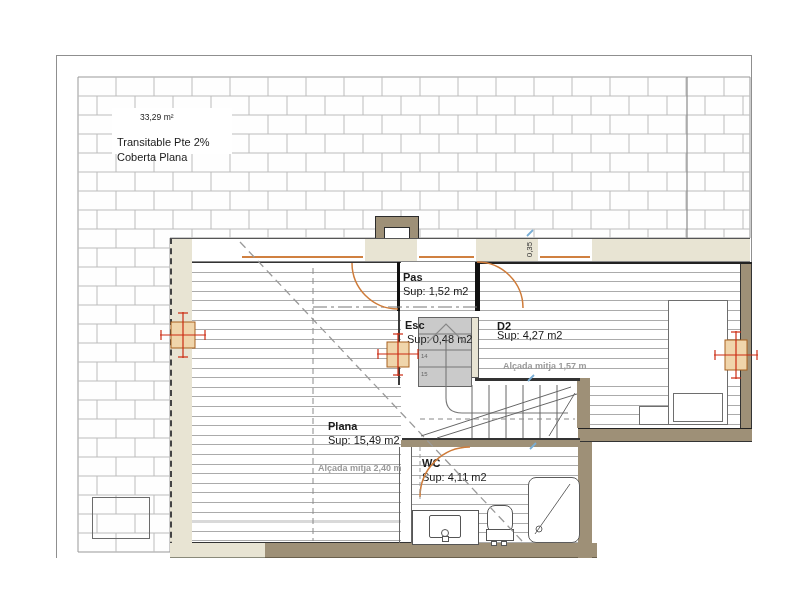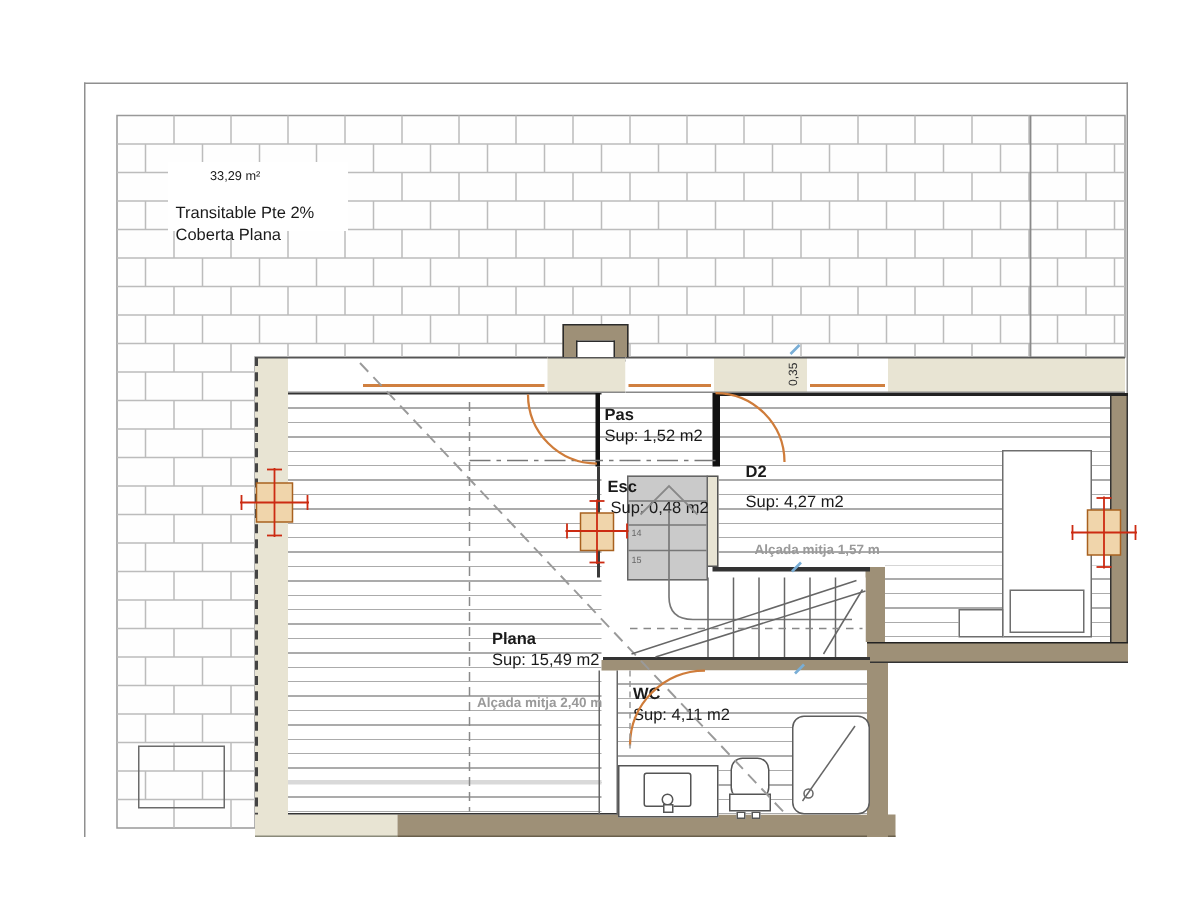--- a/index.html
+++ b/index.html
@@ -109,21 +109,21 @@
   <div class="abs" style="left:491px;top:541px;width:4px;height:3px;border:1px solid #555;background:#fff;"></div>
   <div class="abs" style="left:501px;top:541px;width:4px;height:3px;border:1px solid #555;background:#fff;"></div>
   <div class="abs fixture" style="left:528px;top:477px;width:50px;height:64px;border-radius:8px;border:1.5px solid #5c5c5c;"></div>
 
   <div class="abs room-label" style="left:403px;top:271px;">Pas</div>
   <div class="abs room-area" style="left:403px;top:285px;">Sup: 1,52 m2</div>
   <div class="abs room-label" style="left:405px;top:319px;z-index:6;">Esc</div>
   <div class="abs room-area" style="left:407px;top:333px;z-index:6;">Sup: 0,48 m2</div>
   <div class="abs step-num" style="left:421px;top:353px;z-index:6;">14</div>
   <div class="abs step-num" style="left:421px;top:371px;z-index:6;">15</div>
-  <div class="abs room-label" style="left:497px;top:309px;text-align:right;">D2</div>
+  <div class="abs room-label" style="left:497px;top:320px;text-align:right;">D2</div>
   <div class="abs room-area" style="left:497px;top:329px;">Sup: 4,27 m2</div>
   <div class="abs ceil-note" style="left:503px;top:361px;">Alçada mitja 1,57 m</div>
   <div class="abs room-label" style="left:328px;top:420px;">Plana</div>
   <div class="abs room-area" style="left:328px;top:434px;">Sup: 15,49 m2</div>
   <div class="abs ceil-note" style="left:318px;top:463px;">Alçada mitja 2,40 m</div>
   <div class="abs room-label" style="left:422px;top:457px;">WC</div>
   <div class="abs room-area" style="left:422px;top:471px;">Sup: 4,11 m2</div>
 
   <svg class="layer" width="802" height="612" style="z-index:20;">
 

